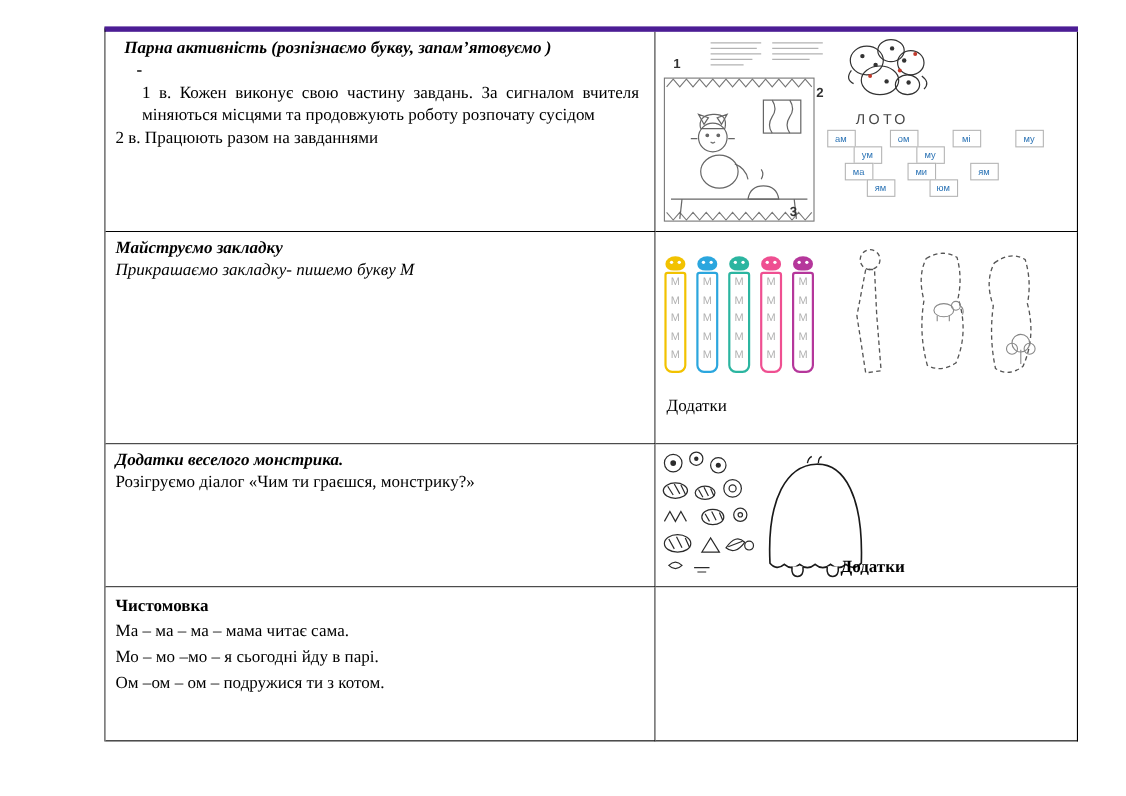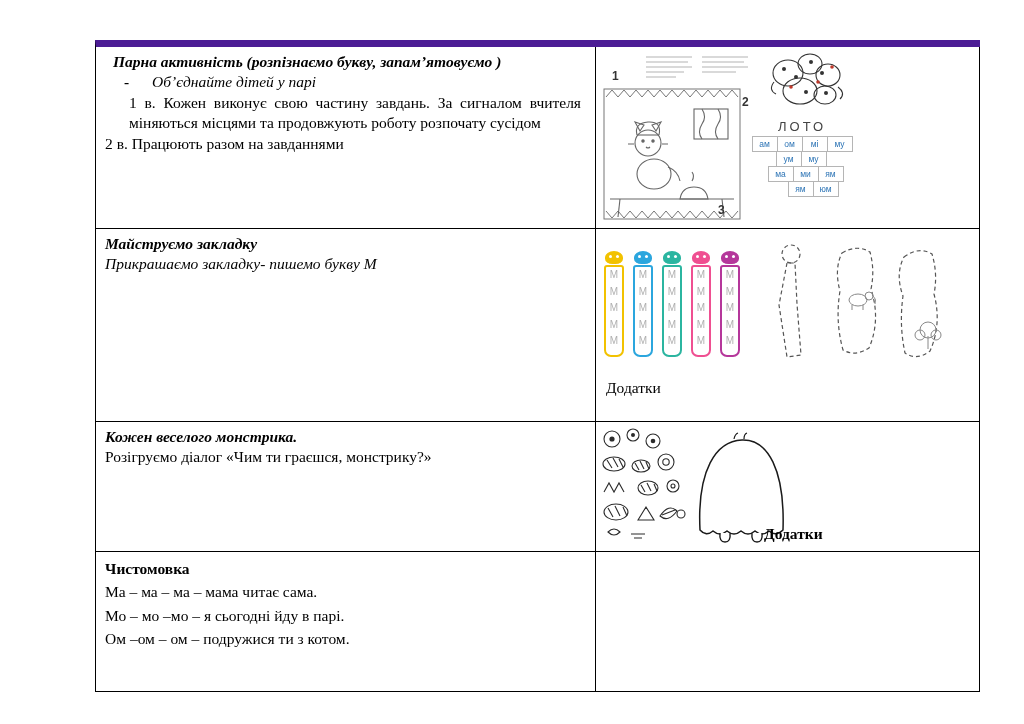--- a/index.html
+++ b/index.html
@@ -1,19 +1,19 @@
 <!DOCTYPE html>
 <html><head>
 <meta charset="utf-8">
 <style>
   html,body{margin:0;padding:0;background:#fff;}
   .page{position:relative;width:1024px;height:724px;background:#fff;overflow:hidden;
         font-family:"Liberation Serif",serif;color:#000;}
-  .doc-table{position:absolute;left:95px;top:40px;width:884px;
-             border-left:1px solid #000;border-top:7px solid #4c1d95;}
+  .doc-table{position:absolute;left:95px;top:24px;width:884px;
+             border-left:1px solid #000;border-top:5px solid #4c1d95;}
   .row{display:grid;grid-template-columns:500px 384px;}
   .cell{position:relative;box-sizing:border-box;background:#fff;
         border-right:1px solid #000;border-bottom:1px solid #000;}
   .r1 .cell{height:182px}.r2 .cell{height:193px}.r3 .cell{height:130px}.r4 .cell{height:140px}
   .left{padding:5px 14px 0 9px;font-size:15.5px;line-height:1.32;}
   p{margin:0;padding:0;}
   .bi{font-weight:bold;font-style:italic;}
   .it{font-style:italic;}
   .b{font-weight:bold;}
   .indent{margin-left:8px;}
@@ -22,21 +22,21 @@
   .bullet .dash{font-weight:bold;font-style:normal;width:28px;flex:0 0 28px;}
   .tt{line-height:1.5;font-family:Liberation Serif, serif;}
   
   .illus{position:absolute;inset:0;}
   .draw{position:absolute;left:0;top:0;}
   .marker{position:absolute;font-family:"Liberation Sans",sans-serif;font-size:12px;
           font-weight:bold;color:#333;}
   .m1{left:16px;top:22px}.m2{left:146px;top:48px}.m3{left:122px;top:156px}
   .loto{position:absolute;left:156px;top:72px;font-family:"Liberation Sans",sans-serif;}
   .loto-title{font-size:13px;letter-spacing:3px;color:#444;margin:0 0 2px 26px;}
-  .loto-row{display:flex;}
+  .loto-row{display:flex;gap:32px;}
   .loto-cell{width:24px;height:14px;border:1px solid #b5b5b5;margin:-0.5px;
              display:flex;align-items:center;justify-content:center;
              font-size:8.5px;color:#2e75b6;background:#fff;}
   .off1{margin-left:24px}.off2{margin-left:16px}.off3{margin-left:36px}
   
   .bookmarks{position:absolute;left:8px;top:22px;display:flex;gap:9px;}
   .bm-head{width:18px;height:13px;border-radius:55% 55% 45% 45%;margin:0 auto 1px;position:relative;}
   .bm-head::after{content:"";position:absolute;left:4px;top:4px;width:3px;height:3px;
                   border-radius:50%;background:#fff;box-shadow:7px 0 0 #fff;}
   .bm-body{width:20px;height:92px;border:2px solid #999;border-radius:3px 3px 7px 7px;
@@ -51,21 +51,20 @@
 <body>
 
 <div class="page">
   <div class="doc-table">
 
     <div class="row r1">
       <div class="cell left">
         <p class="bi indent">Парна активність (розпізнаємо букву, запам’ятовуємо )</p>
         <p class="bullet">
           <span class="dash">-</span>
-          <span class="it">Об’єднайте дітей у парі</span>
         </p>
         <p class="just indent">1 в. Кожен виконує свою частину завдань. За сигналом вчителя міняються місцями та продовжують роботу розпочату сусідом</p>
         <p>2 в. Працюють разом на завданнями</p>
       </div>
 
       <div class="cell">
         <div class="illus">
           <svg class="draw" width="380" height="178" viewBox="0 0 380 178">
 
             <g stroke="#777" fill="none" stroke-width="1">
@@ -233,21 +232,21 @@
             </g>
           </svg>
 
           <div class="caption">Додатки</div>
         </div>
       </div>
     </div>
 
     <div class="row r3">
       <div class="cell left">
-        <p class="bi">Кожен веселого монстрика.</p>
+        <p class="bi">Додатки веселого монстрика.</p>
         <p>Розігруємо діалог «Чим ти граєшся, монстрику?»</p>
       </div>
 
       <div class="cell">
         <div class="illus">
           <svg class="draw" width="380" height="128" viewBox="0 0 380 128" style="top:2px;">
             <g stroke="#2b2b2b" stroke-width="1.1" fill="none">
               <circle cx="16" cy="15" r="8"></circle>
                 <circle cx="16" cy="15" r="2.6" fill="#2b2b2b" stroke="none"></circle>
               <circle cx="37" cy="11" r="6"></circle>

